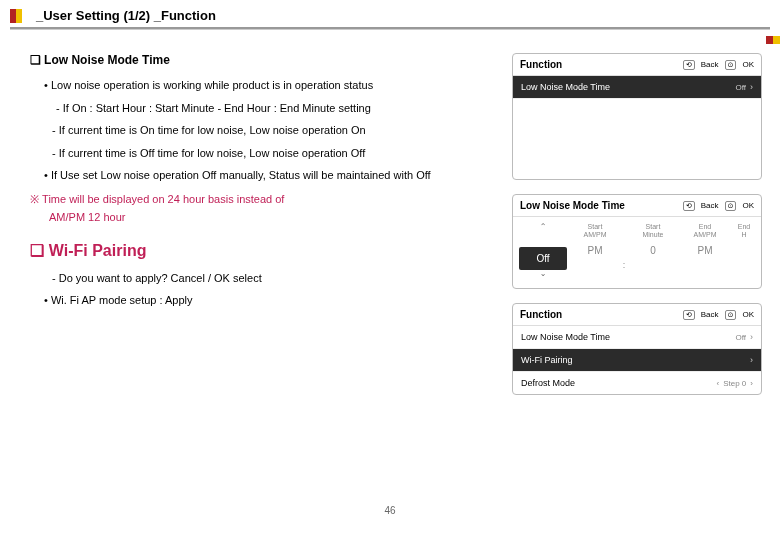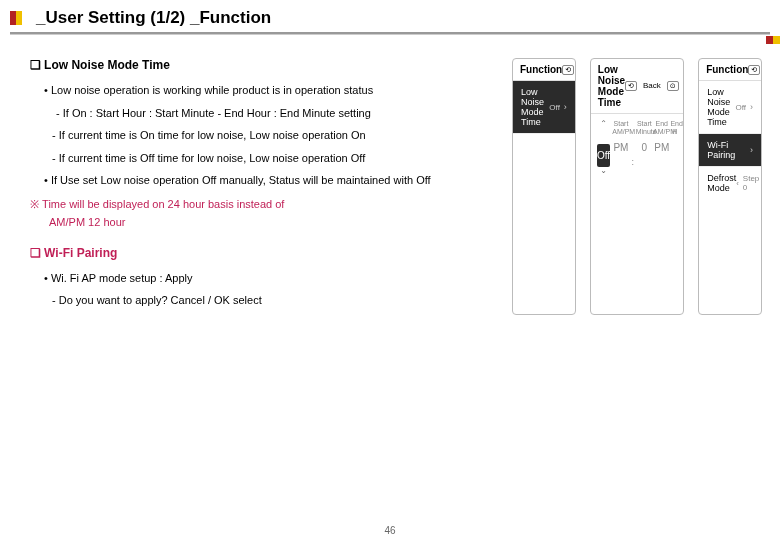--- a/index.html
+++ b/index.html
@@ -20,21 +20,21 @@
   .title-marker {
     width: 12px;
     height: 14px;
     display: flex;
     margin-right: 8px;
   }
   .title-marker .half { width: 50%; height: 100%; }
   .title-marker .red { background: #b22222; }
   .title-marker .yellow { background: #f0c000; }
   .title-main { font-size: 16px; font-weight: bold; }
-  .title-sub { font-size: 17px; font-weight: bold; margin-left: 6px; }
+  .title-sub { font-size: 13px; font-weight: bold; margin-left: 6px; }
   .title-underline {
     margin: 0 10px;
     height: 2px;
     background: #999;
     box-shadow: 0 1px 0 #ccc;
   }
   .side-marker {
     position: absolute;
     right: 0;
     top: 36px;
@@ -43,27 +43,27 @@
     display: flex;
   }
   .side-marker .s1 { width: 50%; background: #b22222; }
   .side-marker .s2 { width: 50%; background: #f0c000; }
   .content {
     padding: 24px 18px 0 30px;
     display: flex;
     gap: 18px;
   }
   .left-col { flex: 1; }
-  .right-col { width: 250px; display: flex; flex-direction: row; gap: 14px; }
+  .right-col { width: 250px; display: flex; flex-direction: column; gap: 14px; }
   .section-title { font-size: 12px; font-weight: bold; margin-bottom: 10px; }
   .bullet-line { display: flex; margin-bottom: 6px; line-height: 1.5; }
   .bullet-line.indent { margin-left: 14px; }
   .bullet-line.indent2 { margin-left: 14px; }
   .note { color: #c01f56; line-height: 1.7; margin-top: 6px; }
-  .wifi-title { color: #c01f56; font-weight: bold; font-size: 12px; margin-top: 14px; margin-bottom: 10px; }
+  .wifi-title { color: #c01f56; font-weight: bold; font-size: 16px; margin-top: 14px; margin-bottom: 10px; }
 
   
   .panel {
     border: 1px solid #bbb;
     border-radius: 4px;
     background: #fff;
     overflow: hidden;
     font-size: 9px;
   }
   .panel-header {
@@ -110,21 +110,21 @@
     background: #2b2b2b;
     color: #fff;
     border-radius: 2px;
     margin: 0 2px;
   }
   .time-arrows { font-size: 8px; color: #666; line-height: 1; }
   .time-sep { width: 6px; display: flex; align-items: flex-end; justify-content: center; padding-bottom: 8px; color: #888; font-size: 9px; }
 
   .page-num {
     position: absolute;
-    bottom: 4px;
+    bottom: 24px;
     width: 100%;
     text-align: center;
     font-size: 10px;
     color: #666;
   }
   .sq { font-family: Arial; }
   .chevpair { font-size:8px; color:#888; }
 </style>
 </head>
 <body>
@@ -162,25 +162,25 @@
     <div class="bullet-line indent">
       <span>• If Use set Low noise operation Off manually, Status will be maintained with Off</span>
     </div>
 
     <div class="note">
       <div>※ Time will be displayed on 24 hour basis instead of</div>
       <div style="margin-left:19px;">AM/PM 12 hour</div>
     </div>
 
     <div class="wifi-title sq">❑ Wi-Fi Pairing</div>
+    <div class="bullet-line indent2" style="margin-left:22px;">
+      <span>- Do you want to apply? Cancel / OK select</span>
+    </div>
     <div class="bullet-line indent">
       <span>• Wi. Fi AP mode setup : Apply</span>
-    </div>
-    <div class="bullet-line indent2" style="margin-left:22px;">
-      <span>- Do you want to apply? Cancel / OK select</span>
     </div>
 
   </div>
 
   <div class="right-col">
 
     <div class="panel">
       <div class="panel-header">
         <span class="hdr-left">Function</span>
         <span class="hdr-right">

